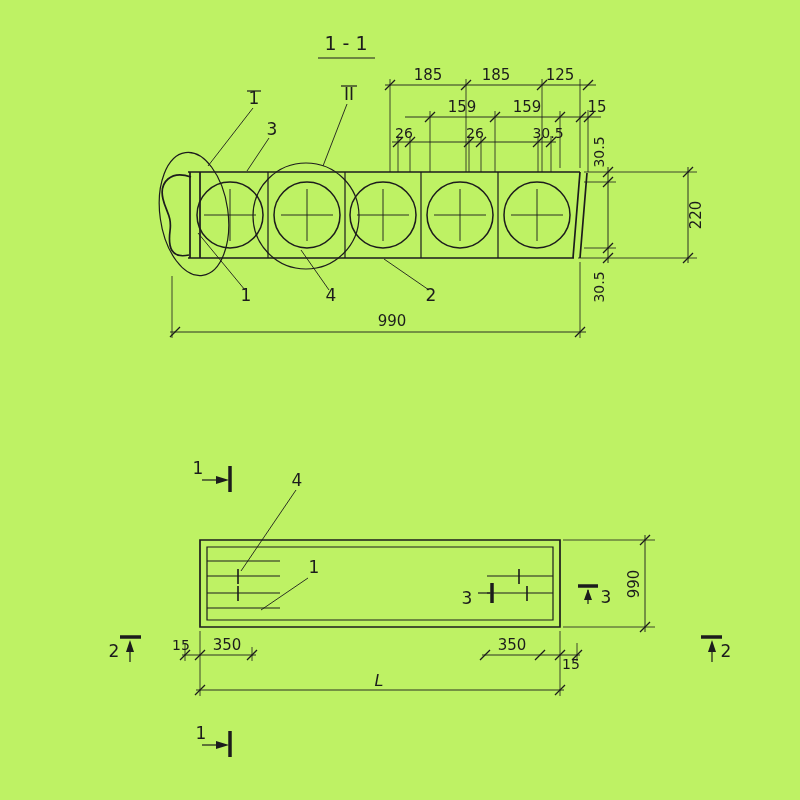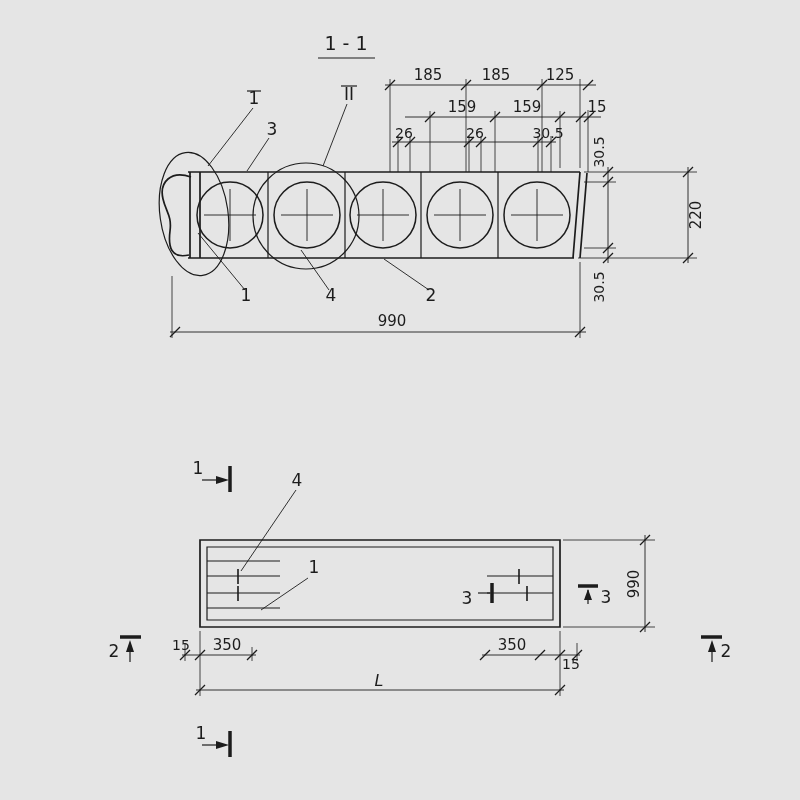--- a/index.html
+++ b/index.html
@@ -1,16 +1,16 @@
 <!DOCTYPE html>
 <html><head>
 <meta charset="utf-8">
 <style>
   html,body{margin:0;padding:0;background:#ffffff;}
-  .page{width:800px;height:800px;background:#e5e5e5;position:relative;overflow:hidden;}
+  .page{width:800px;height:800px;background:#bef264;position:relative;overflow:hidden;}
   svg{display:block;}
   text{font-family:"DejaVu Sans",sans-serif;fill:#1c1c1c;}
   .dim{font-size:15px;}
   .dim-sm{font-size:14px;}
   .callout{font-size:17px;}
   .title-txt{font-size:19px;}
   .len-lbl{font-size:16px;font-style:italic;}
   .stroke{stroke:#1c1c1c;fill:none;}
   .contour{stroke-width:1.7;}
   .medium{stroke-width:1.2;}

